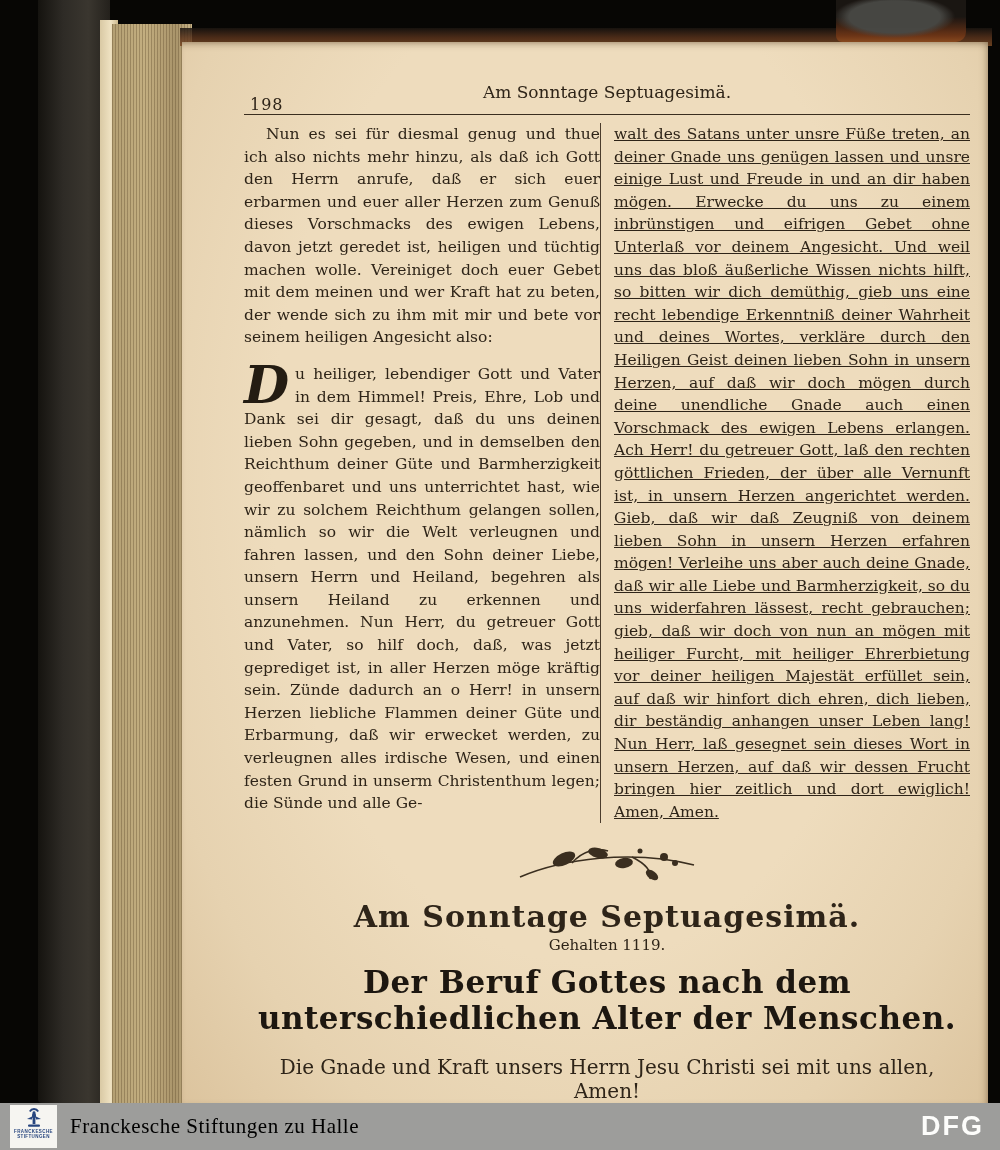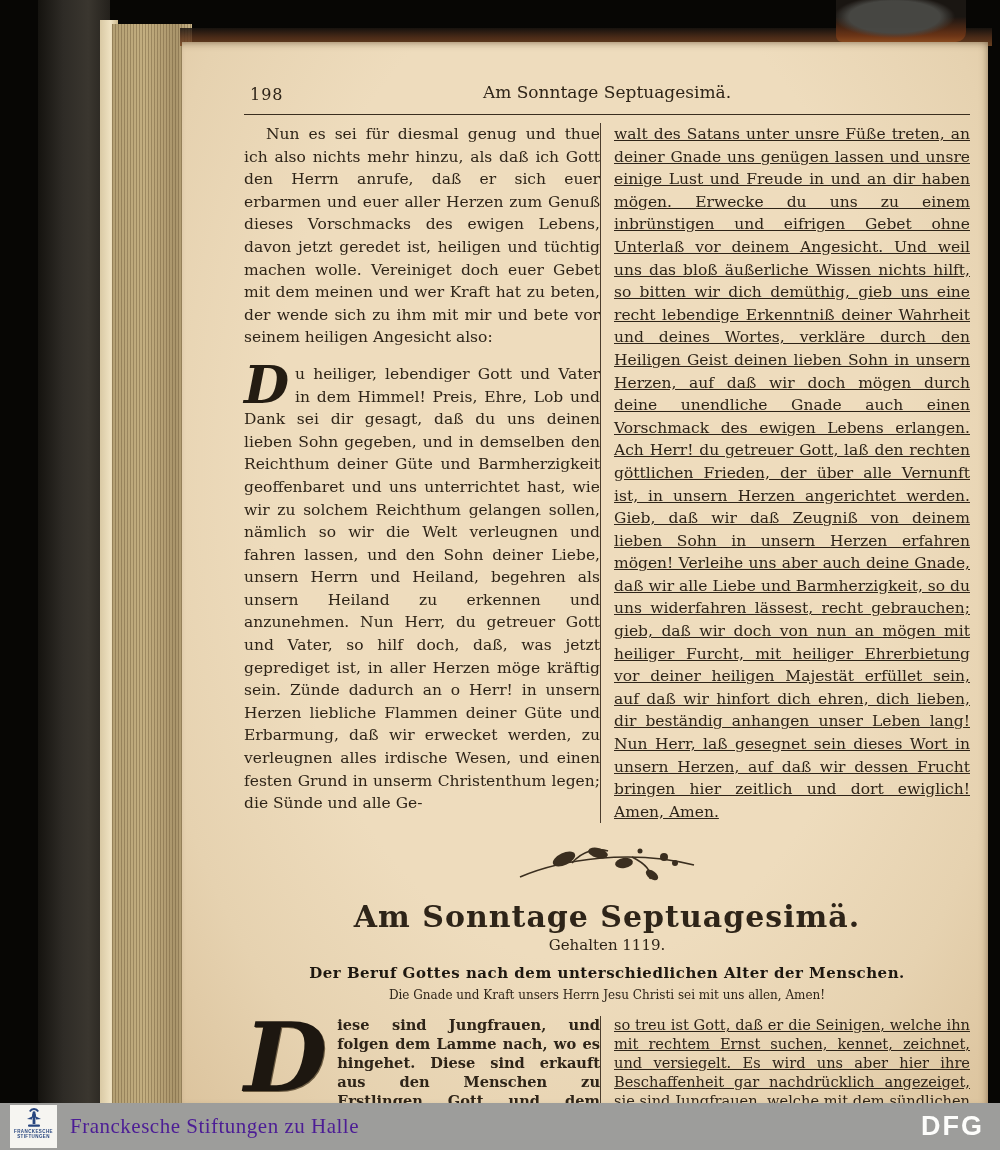--- a/index.html
+++ b/index.html
@@ -43,21 +43,21 @@
   .page{
     position:absolute;left:182px;top:42px;width:806px;height:1061px;
     background:
       radial-gradient(ellipse at 50% 40%, #eedcbd 0 55%, #e6d2b0 80%, #dcc49e 100%);
     box-shadow:inset 0 6px 9px -6px rgba(60,35,10,.55), inset -6px 0 9px -6px rgba(60,35,10,.45);
     color:#2e2418;
   }
   .page-inner{position:absolute;left:62px;top:40px;width:726px;}
   
   .page-header{position:relative;height:26px;}
-  .page-num{position:absolute;left:6px;top:3px;font-size:16px;letter-spacing:1px;}
+  .page-num{position:absolute;left:6px;top:13px;font-size:16px;letter-spacing:1px;}
   .running-title{position:absolute;left:0;right:0;text-align:center;font-size:17px;}
   .header-rule{border:none;border-top:1.5px solid #3a2e1f;margin:6px 0 8px 0;}
   
   .twocol{display:flex;}
   .col{width:50%;text-align:justify;}
   .col-left{padding-right:0;border-right:1px solid #4a3c2c;}
   .col-right{padding-left:13px;text-decoration:underline;}
   .sect1 .col{font-size:15.5px;line-height:22.6px;}
   .sect1 p{margin:0;}
   .p-indent{text-indent:22px;}
@@ -73,40 +73,40 @@
   }
   .bold-quote{font-weight:bold;}
   
   .ornament-wrap{text-align:center;margin:18px 0 2px 0;}
   .sermon-heading{
     text-align:center;font-size:30px;font-weight:600;letter-spacing:1px;
     margin:10px 0 2px 0;
   }
   .sermon-subheading{text-align:center;font-size:15px;margin:2px 0 10px 0;}
   .sermon-title{
-    text-align:center;font-size:15px;font-weight:bold;letter-spacing:.5px;
+    text-align:center;font-size:31px;font-weight:bold;letter-spacing:.5px;
     margin:6px 0 4px 0;color:#1d1710;
   }
-  .sermon-greeting{text-align:center;font-size:12px;margin:6px 0 14px 0;}
+  .sermon-greeting{text-align:center;font-size:20px;margin:19px 0 14px 0;}
   .sect2 .col{font-size:14.6px;line-height:18.8px;}
   .sect2 p{margin:0;}
   
   .footer-bar{
     position:absolute;left:0;bottom:0;width:1000px;height:47px;
     background:#9d9d9b;display:flex;align-items:center;
   }
   .logo-box{
     position:absolute;left:10px;top:2px;width:47px;height:43px;
     background:#f6f5f1;display:flex;flex-direction:column;align-items:center;
     justify-content:flex-start;padding-top:2px;box-sizing:border-box;
   }
   .logo-text{font-family:"Liberation Sans",sans-serif;font-size:4.5px;line-height:5px;
     color:#27457f;font-weight:bold;letter-spacing:.4px;text-align:center;}
   .institution-name{
-    margin-left:70px;color:#4c1d95;font-size:21px;letter-spacing:.5px;
+    margin-left:70px;color:#000000;font-size:21px;letter-spacing:.5px;
     font-family:"Liberation Serif",serif;
   }
   .dfg-logo{
     position:absolute;right:16px;top:8px;color:#fdfdfb;
     font-family:"Liberation Sans",sans-serif;font-weight:bold;font-size:27px;
     letter-spacing:2px;transform:scaleY(1.05);
   }
 </style>
 </head>
 <body>

